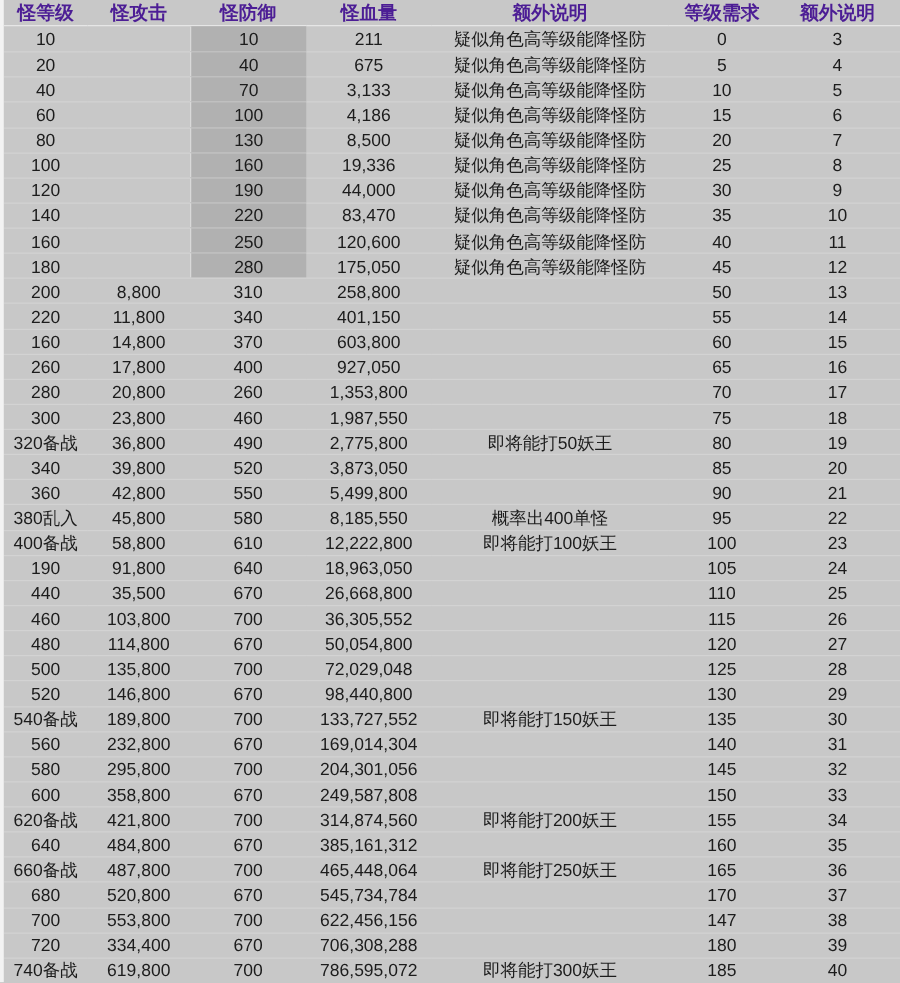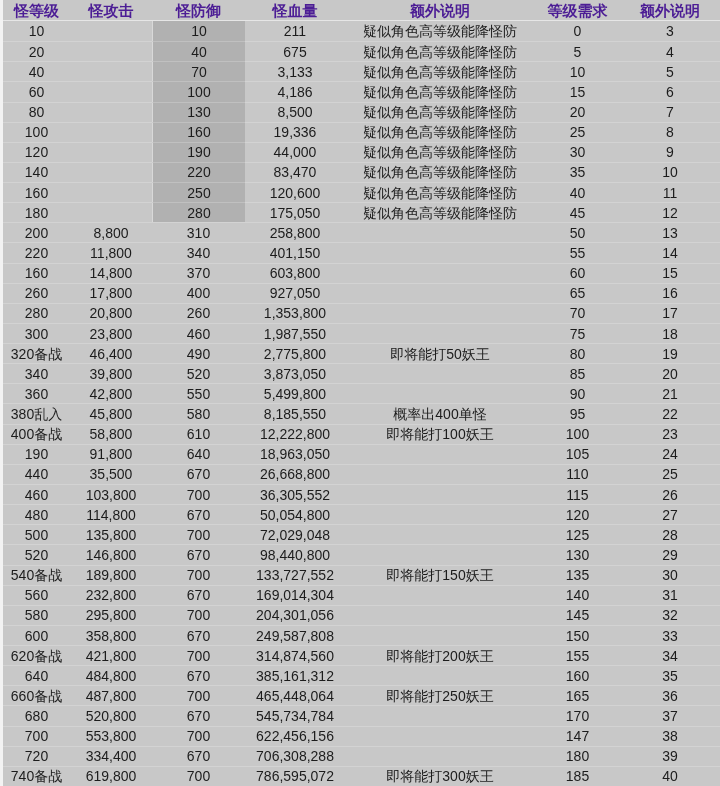--- a/index.html
+++ b/index.html
@@ -70,21 +70,21 @@
       <div class="row"><div class="cell data">120</div><div class="cell data"></div><div class="cell data shaded">190</div><div class="cell data">44,000</div><div class="cell data">疑似角色高等级能降怪防</div><div class="cell data">30</div><div class="cell data">9</div></div>
       <div class="row"><div class="cell data">140</div><div class="cell data"></div><div class="cell data shaded">220</div><div class="cell data">83,470</div><div class="cell data">疑似角色高等级能降怪防</div><div class="cell data">35</div><div class="cell data">10</div></div>
       <div class="row"><div class="cell data">160</div><div class="cell data"></div><div class="cell data shaded">250</div><div class="cell data">120,600</div><div class="cell data">疑似角色高等级能降怪防</div><div class="cell data">40</div><div class="cell data">11</div></div>
       <div class="row"><div class="cell data">180</div><div class="cell data"></div><div class="cell data shaded">280</div><div class="cell data">175,050</div><div class="cell data">疑似角色高等级能降怪防</div><div class="cell data">45</div><div class="cell data">12</div></div>
       <div class="row"><div class="cell data">200</div><div class="cell data">8,800</div><div class="cell data">310</div><div class="cell data">258,800</div><div class="cell data"></div><div class="cell data">50</div><div class="cell data">13</div></div>
       <div class="row"><div class="cell data">220</div><div class="cell data">11,800</div><div class="cell data">340</div><div class="cell data">401,150</div><div class="cell data"></div><div class="cell data">55</div><div class="cell data">14</div></div>
       <div class="row"><div class="cell data">160</div><div class="cell data">14,800</div><div class="cell data">370</div><div class="cell data">603,800</div><div class="cell data"></div><div class="cell data">60</div><div class="cell data">15</div></div>
       <div class="row"><div class="cell data">260</div><div class="cell data">17,800</div><div class="cell data">400</div><div class="cell data">927,050</div><div class="cell data"></div><div class="cell data">65</div><div class="cell data">16</div></div>
       <div class="row"><div class="cell data">280</div><div class="cell data">20,800</div><div class="cell data">260</div><div class="cell data">1,353,800</div><div class="cell data"></div><div class="cell data">70</div><div class="cell data">17</div></div>
       <div class="row"><div class="cell data">300</div><div class="cell data">23,800</div><div class="cell data">460</div><div class="cell data">1,987,550</div><div class="cell data"></div><div class="cell data">75</div><div class="cell data">18</div></div>
-      <div class="row"><div class="cell data">320备战</div><div class="cell data">46,400</div><div class="cell data">490</div><div class="cell data">2,775,800</div><div class="cell data">即将能打50妖王</div><div class="cell data">80</div><div class="cell data">19</div></div>
+      <div class="row"><div class="cell data">320备战</div><div class="cell data">36,800</div><div class="cell data">490</div><div class="cell data">2,775,800</div><div class="cell data">即将能打50妖王</div><div class="cell data">80</div><div class="cell data">19</div></div>
       <div class="row"><div class="cell data">340</div><div class="cell data">39,800</div><div class="cell data">520</div><div class="cell data">3,873,050</div><div class="cell data"></div><div class="cell data">85</div><div class="cell data">20</div></div>
       <div class="row"><div class="cell data">360</div><div class="cell data">42,800</div><div class="cell data">550</div><div class="cell data">5,499,800</div><div class="cell data"></div><div class="cell data">90</div><div class="cell data">21</div></div>
       <div class="row"><div class="cell data">380乱入</div><div class="cell data">45,800</div><div class="cell data">580</div><div class="cell data">8,185,550</div><div class="cell data">概率出400单怪</div><div class="cell data">95</div><div class="cell data">22</div></div>
       <div class="row"><div class="cell data">400备战</div><div class="cell data">58,800</div><div class="cell data">610</div><div class="cell data">12,222,800</div><div class="cell data">即将能打100妖王</div><div class="cell data">100</div><div class="cell data">23</div></div>
       <div class="row"><div class="cell data">190</div><div class="cell data">91,800</div><div class="cell data">640</div><div class="cell data">18,963,050</div><div class="cell data"></div><div class="cell data">105</div><div class="cell data">24</div></div>
       <div class="row"><div class="cell data">440</div><div class="cell data">35,500</div><div class="cell data">670</div><div class="cell data">26,668,800</div><div class="cell data"></div><div class="cell data">110</div><div class="cell data">25</div></div>
       <div class="row"><div class="cell data">460</div><div class="cell data">103,800</div><div class="cell data">700</div><div class="cell data">36,305,552</div><div class="cell data"></div><div class="cell data">115</div><div class="cell data">26</div></div>
       <div class="row"><div class="cell data">480</div><div class="cell data">114,800</div><div class="cell data">670</div><div class="cell data">50,054,800</div><div class="cell data"></div><div class="cell data">120</div><div class="cell data">27</div></div>
       <div class="row"><div class="cell data">500</div><div class="cell data">135,800</div><div class="cell data">700</div><div class="cell data">72,029,048</div><div class="cell data"></div><div class="cell data">125</div><div class="cell data">28</div></div>
       <div class="row"><div class="cell data">520</div><div class="cell data">146,800</div><div class="cell data">670</div><div class="cell data">98,440,800</div><div class="cell data"></div><div class="cell data">130</div><div class="cell data">29</div></div>

